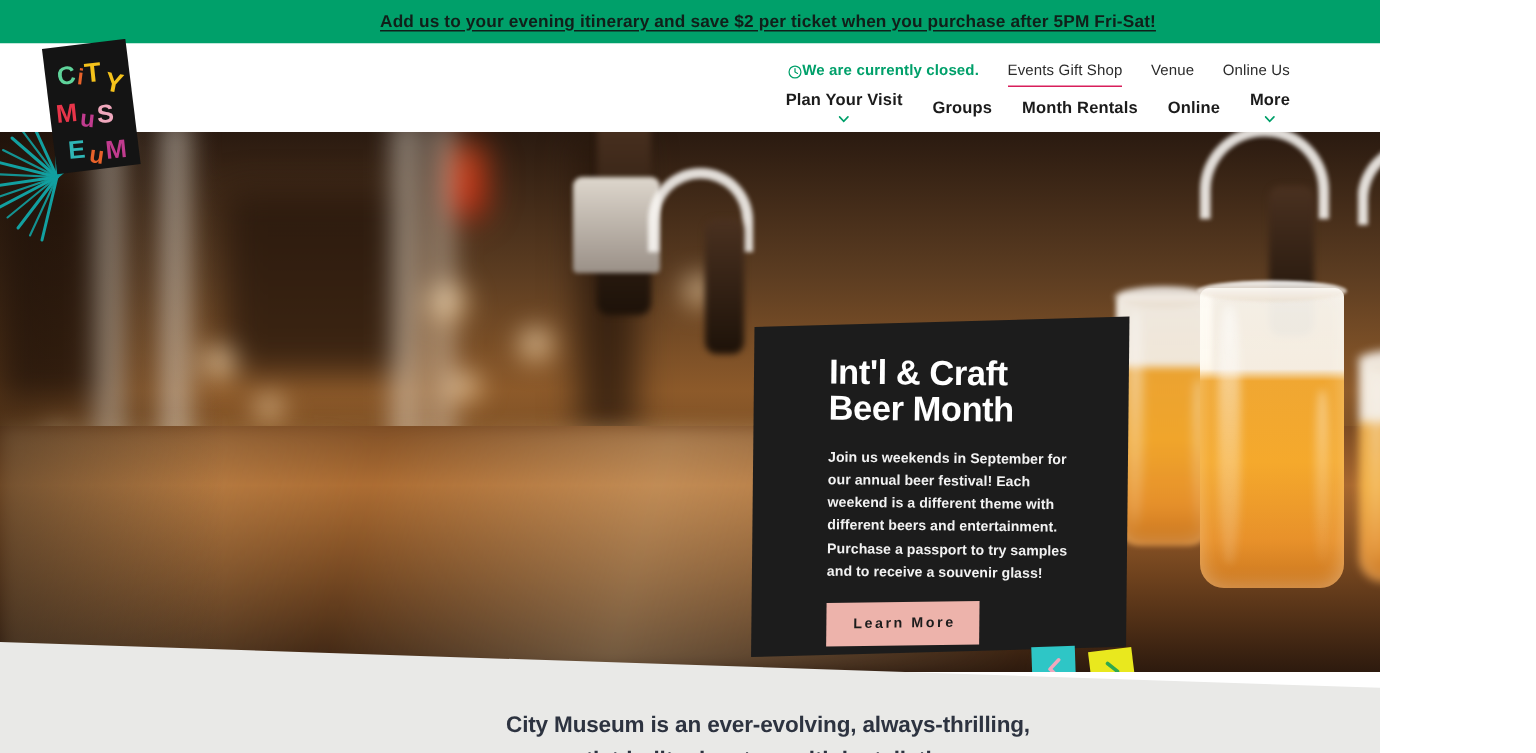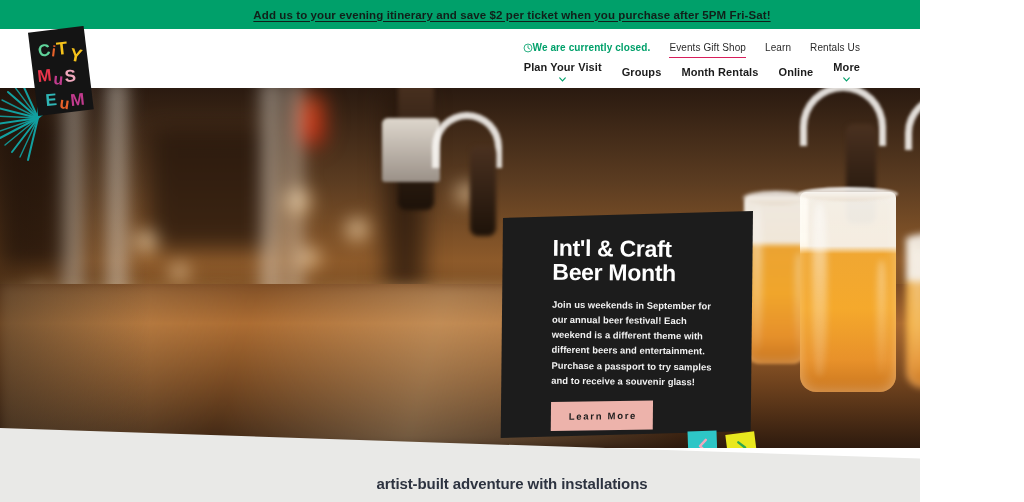--- a/index.html
+++ b/index.html
@@ -223,22 +223,22 @@
 
     <div class="utility-row">
       <div class="status-pill">
         <svg class="clock-icon" viewBox="0 0 24 24">
           <circle cx="12" cy="12" r="9.5" fill="none" stroke="#00a06a" stroke-width="2"></circle>
           <path d="M12 6.5V12l4 2.3" fill="none" stroke="#00a06a" stroke-width="2" stroke-linecap="round"></path>
         </svg>
         <span class="status-text">We are currently closed.</span>
       </div>
       <a class="util-link hinted">Events Gift Shop</a>
-      <a class="util-link">Learn</a>
-      <a class="util-link">Rentals Us</a>
+      <a class="util-link">Venue</a>
+      <a class="util-link">Online Us</a>
     </div>
 
     <div class="main-nav">
       <div class="nav-item">
         <span>Plan Your Visit</span>
         <svg class="caret" viewBox="0 0 10 7">
           <path d="M1 1.2L5 5.4 9 1.2" fill="none" stroke="#00a06a" stroke-width="1.6" stroke-linecap="round"></path>
         </svg>
       </div>
       <div class="nav-item">
@@ -382,17 +382,18 @@
     </div>
     <div class="arrow arrow-next">
       <svg width="14" height="16" viewBox="0 0 14 16">
         <path d="M4 2l6 6-6 6" fill="none" stroke="#2fa84f" stroke-width="2.4" stroke-linecap="round" stroke-linejoin="round"></path>
       </svg>
     </div>
   </div>
 
   <div class="intro-section">
     <div class="intro-text">
+      <div>City Museum is an ever-evolving, always-thrilling,</div>
       <div>artist-built adventure with installations</div>
     </div>
   </div>
 
 </div>
 
 </body></html>

